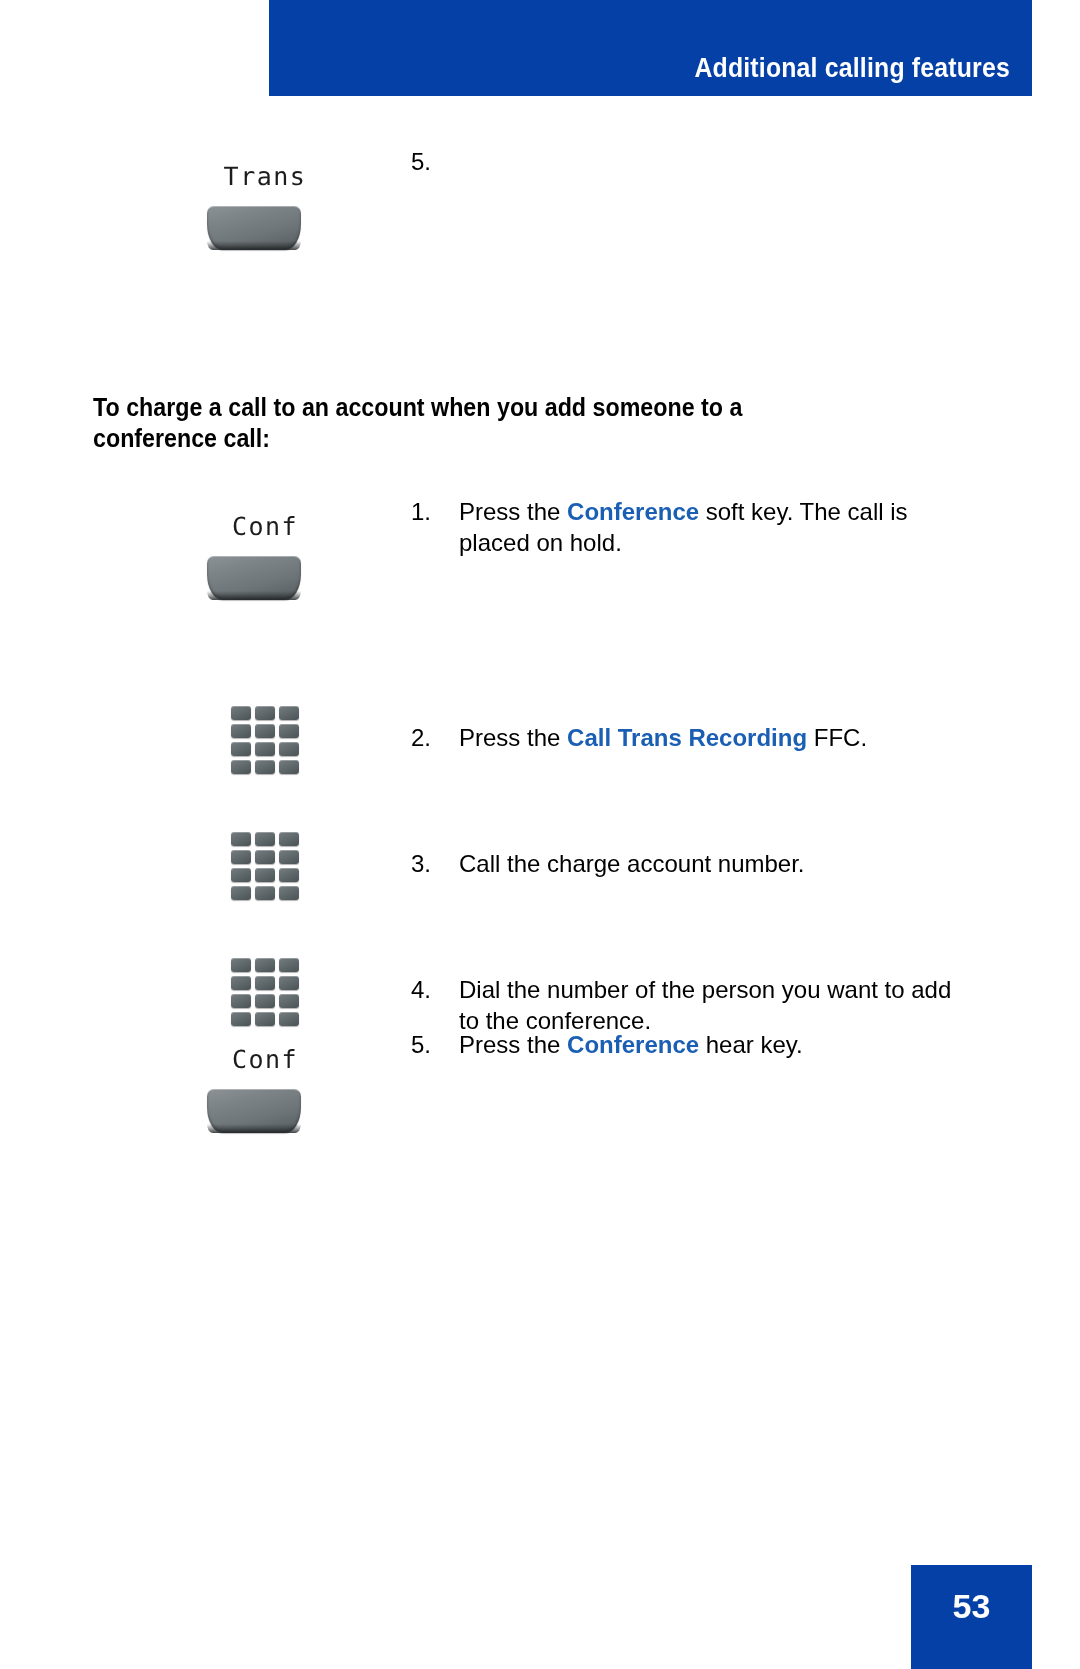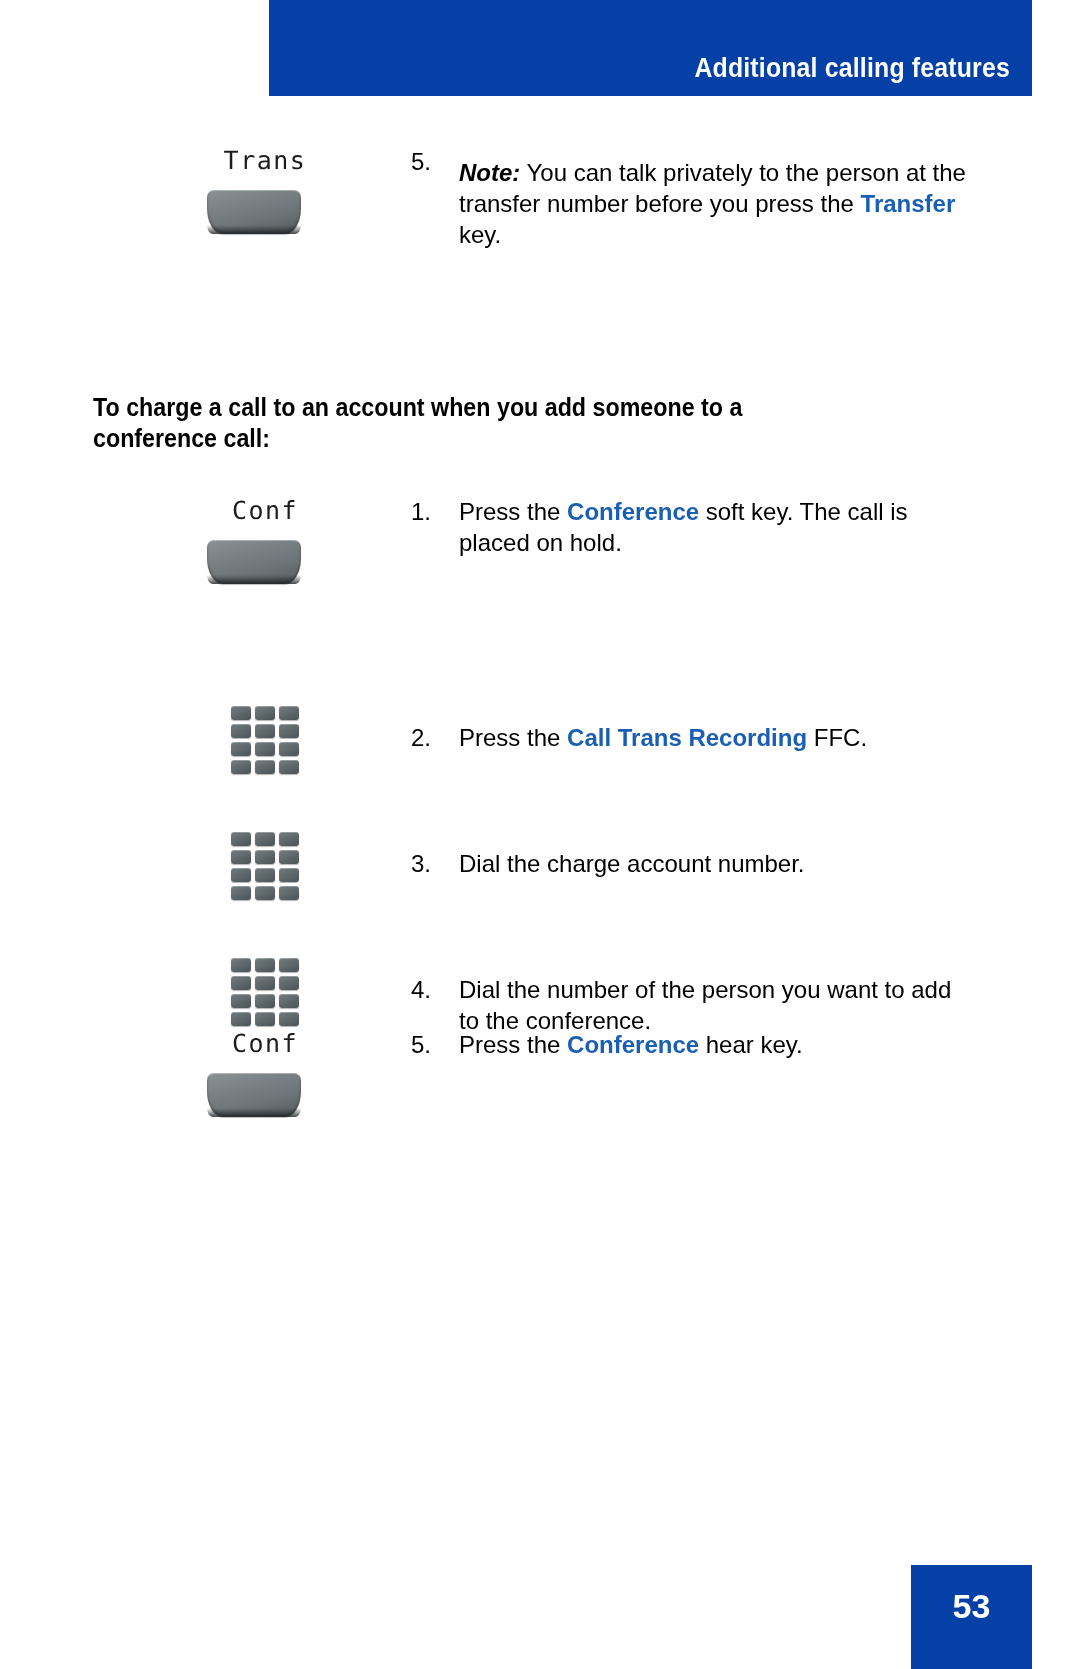--- a/index.html
+++ b/index.html
@@ -110,21 +110,21 @@
     font-size: 24px;
     line-height: 31px;
     color: #000000;
   }
 
   
   .softkey {
     position: relative;
     width: 230px;
     height: 104px;
-    margin: 0 auto;
+    margin: 16px auto;
   }
   .softkey-label {
     position: absolute;
     left: 0;
     top: 0;
     width: 230px;
     text-align: center;
     font-family: "DejaVu Sans Mono", monospace;
     font-size: 25px;
     letter-spacing: 1.5px;
@@ -213,23 +213,20 @@
 
   <div class="step-row" style="top:50px;">
     <div class="icon-cell">
       <div class="softkey">
         <div class="softkey-label">Trans</div>
         <div class="softkey-btn"></div>
       </div>
     </div>
     <div class="text-cell">
       <div class="step-num">5.</div>
-      <div class="note-para">
-        <span class="note-lead">Note:</span><span> You can talk privately to the person at the transfer number before you press the </span><span class="kw">Transfer</span><span> key.</span>
-      </div>
     </div>
   </div>
 
   <div class="section-heading" style="top:296px;">To charge a call to an account when you add someone to a conference call:</div>
 
   <div class="step-row" style="top:400px;">
     <div class="icon-cell">
       <div class="softkey">
         <div class="softkey-label">Conf</div>
         <div class="softkey-btn"></div>
@@ -285,21 +282,21 @@
           <div class="keypad-key"></div>
           <div class="keypad-key"></div>
           <div class="keypad-key"></div>
           <div class="keypad-key"></div>
         </div>
       </div>
     </div>
     <div class="text-cell" style="top:16px;">
       <div class="step-num">3.</div>
       <div class="step-text">
-        <span>Dial the charge account number.</span><span class="kw"></span><span></span>
+        <span>Call the charge account number.</span><span class="kw"></span><span></span>
       </div>
     </div>
   </div>
 
   <div class="step-row" style="top:862px;">
     <div class="icon-cell">
       <div class="keypad">
         <div class="keypad-grid">
           <div class="keypad-key"></div>
           <div class="keypad-key"></div>

